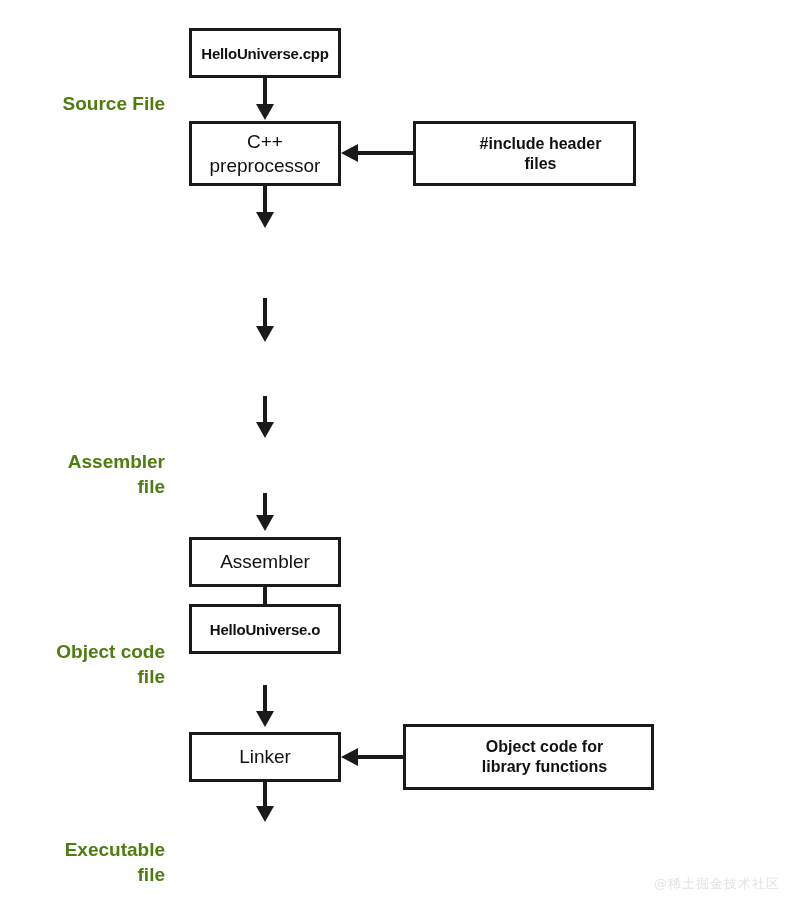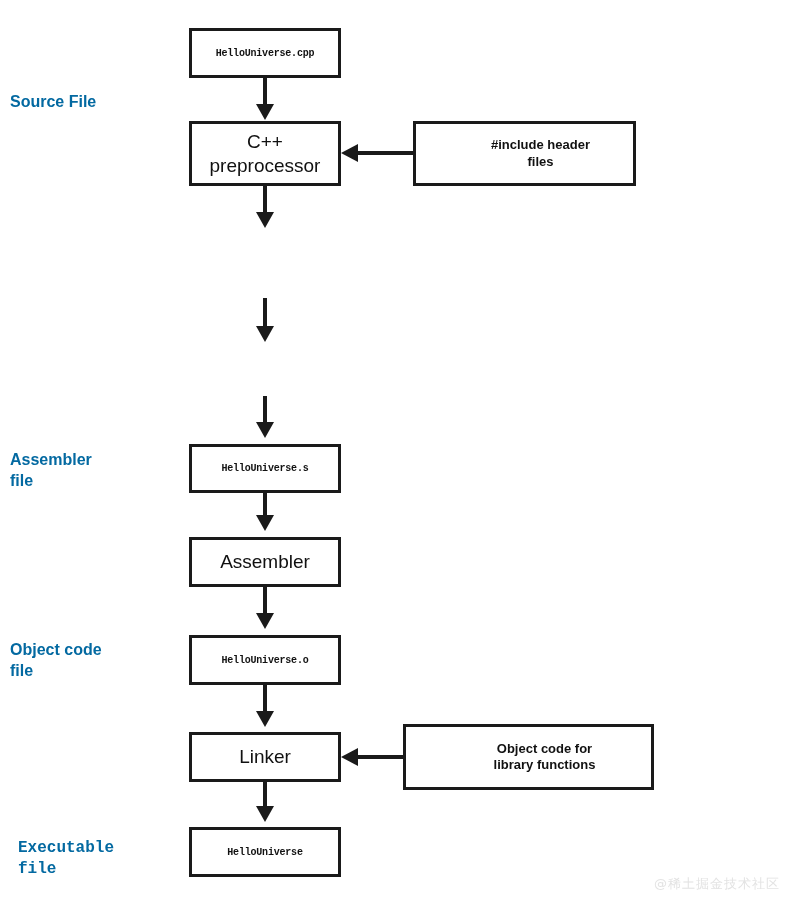--- a/index.html
+++ b/index.html
@@ -29,48 +29,48 @@
     color: #111111;
   }
   .node .txt {
     display: block;
     width: 100%;
     padding: 0 6px;
     box-sizing: border-box;
     white-space: pre-line;
   }
   .mono .txt {
-    font-family: Liberation Mono, monospace;
+    font-family: Liberation Sans, sans-serif;
     font-weight: bold;
-    font-size: 10px;
+    font-size: 15px;
     letter-spacing: -0.2px;
   }
   .plain .txt {
     font-family: "Liberation Sans", sans-serif;
     font-weight: normal;
     font-size: 19px;
     line-height: 1.25;
   }
   .strong .txt {
     font-family: "Liberation Sans", sans-serif;
     font-weight: bold;
-    font-size: 13px;
+    font-size: 16px;
     line-height: 1.25;
     margin-left: 32px;
   }
 
   
   .stage-label {
     position: absolute;
-    text-align: left;
+    text-align: right;
     font-family: "Liberation Sans", sans-serif;
     font-weight: bold;
-    font-size: 16px;
+    font-size: 19px;
     line-height: 1.3;
-    color: #0369a1;
+    color: #4d7c0f;
     white-space: pre-line;
   }
 
   
   .vline {
     position: absolute;
     width: 4px;
     background: #1a1a1a;
   }
   .hline {
@@ -111,21 +111,21 @@
 <div id="canvas">
 
   <div class="stage-label" style="left:10px; top:92px; width:155px;">Source File</div>
 
   <div class="stage-label" style="left:10px; top:450px; width:155px;">Assembler
 file</div>
 
   <div class="stage-label" style="left:10px; top:640px; width:155px;">Object code
 file</div>
 
-  <div class="stage-label" style="left:18px; top:838px; width:155px;font-family:Liberation Mono, monospace;">Executable
+  <div class="stage-label" style="left:10px; top:838px; width:155px;">Executable
 file</div>
 
   <div class="node mono" style="left:189px; top:28px; width:152px; height:50px;">
     <span class="txt">HelloUniverse.cpp</span>
   </div>
 
   <div class="vline" style="left:263px; top:78px; height:32px;"></div>
   <div class="arrow-down" style="left:256px; top:104px;"></div>
 
   <div class="node plain" style="left:189px; top:121px; width:152px; height:65px;">
@@ -145,35 +145,32 @@
   <div class="arrow-down" style="left:256px; top:212px;"></div>
 
 
   <div class="vline" style="left:263px; top:298px; height:34px;"></div>
   <div class="arrow-down" style="left:256px; top:326px;"></div>
 
 
   <div class="vline" style="left:263px; top:396px; height:32px;"></div>
   <div class="arrow-down" style="left:256px; top:422px;"></div>
 
-  <div class="node mono" style="left:189px; top:444px; width:152px; height:49px;">
-    <span class="txt">HelloUniverse.s</span>
-  </div>
 
   <div class="vline" style="left:263px; top:493px; height:28px;"></div>
   <div class="arrow-down" style="left:256px; top:515px;"></div>
 
   <div class="node plain" style="left:189px; top:537px; width:152px; height:50px;">
     <span class="txt">Assembler</span>
   </div>
 
   <div class="vline" style="left:263px; top:587px; height:32px;"></div>
   <div class="arrow-down" style="left:256px; top:613px;"></div>
 
-  <div class="node mono" style="left:189px; top:635px; width:152px; height:50px;">
+  <div class="node mono" style="left:189px; top:604px; width:152px; height:50px;">
     <span class="txt">HelloUniverse.o</span>
   </div>
 
   <div class="vline" style="left:263px; top:685px; height:32px;"></div>
   <div class="arrow-down" style="left:256px; top:711px;"></div>
 
   <div class="node plain" style="left:189px; top:732px; width:152px; height:50px;justify-content:center;">
     <span class="txt">Linker</span>
   </div>
 
@@ -181,19 +178,16 @@
     <span class="txt">Object code for
 library functions</span>
   </div>
 
   <div class="hline" style="left:358px; top:755px; width:45px;"></div>
   <div class="arrow-left" style="left:341px; top:748px;"></div>
 
   <div class="vline" style="left:263px; top:782px; height:28px;"></div>
   <div class="arrow-down" style="left:256px; top:806px;"></div>
 
-  <div class="node mono" style="left:189px; top:827px; width:152px; height:50px;">
-    <span class="txt">HelloUniverse</span>
-  </div>
 
   <div class="watermark" style="left:618px; top:875px;margin-left:36px;">@稀土掘金技术社区</div>
 
 </div>
 
 </body></html>

